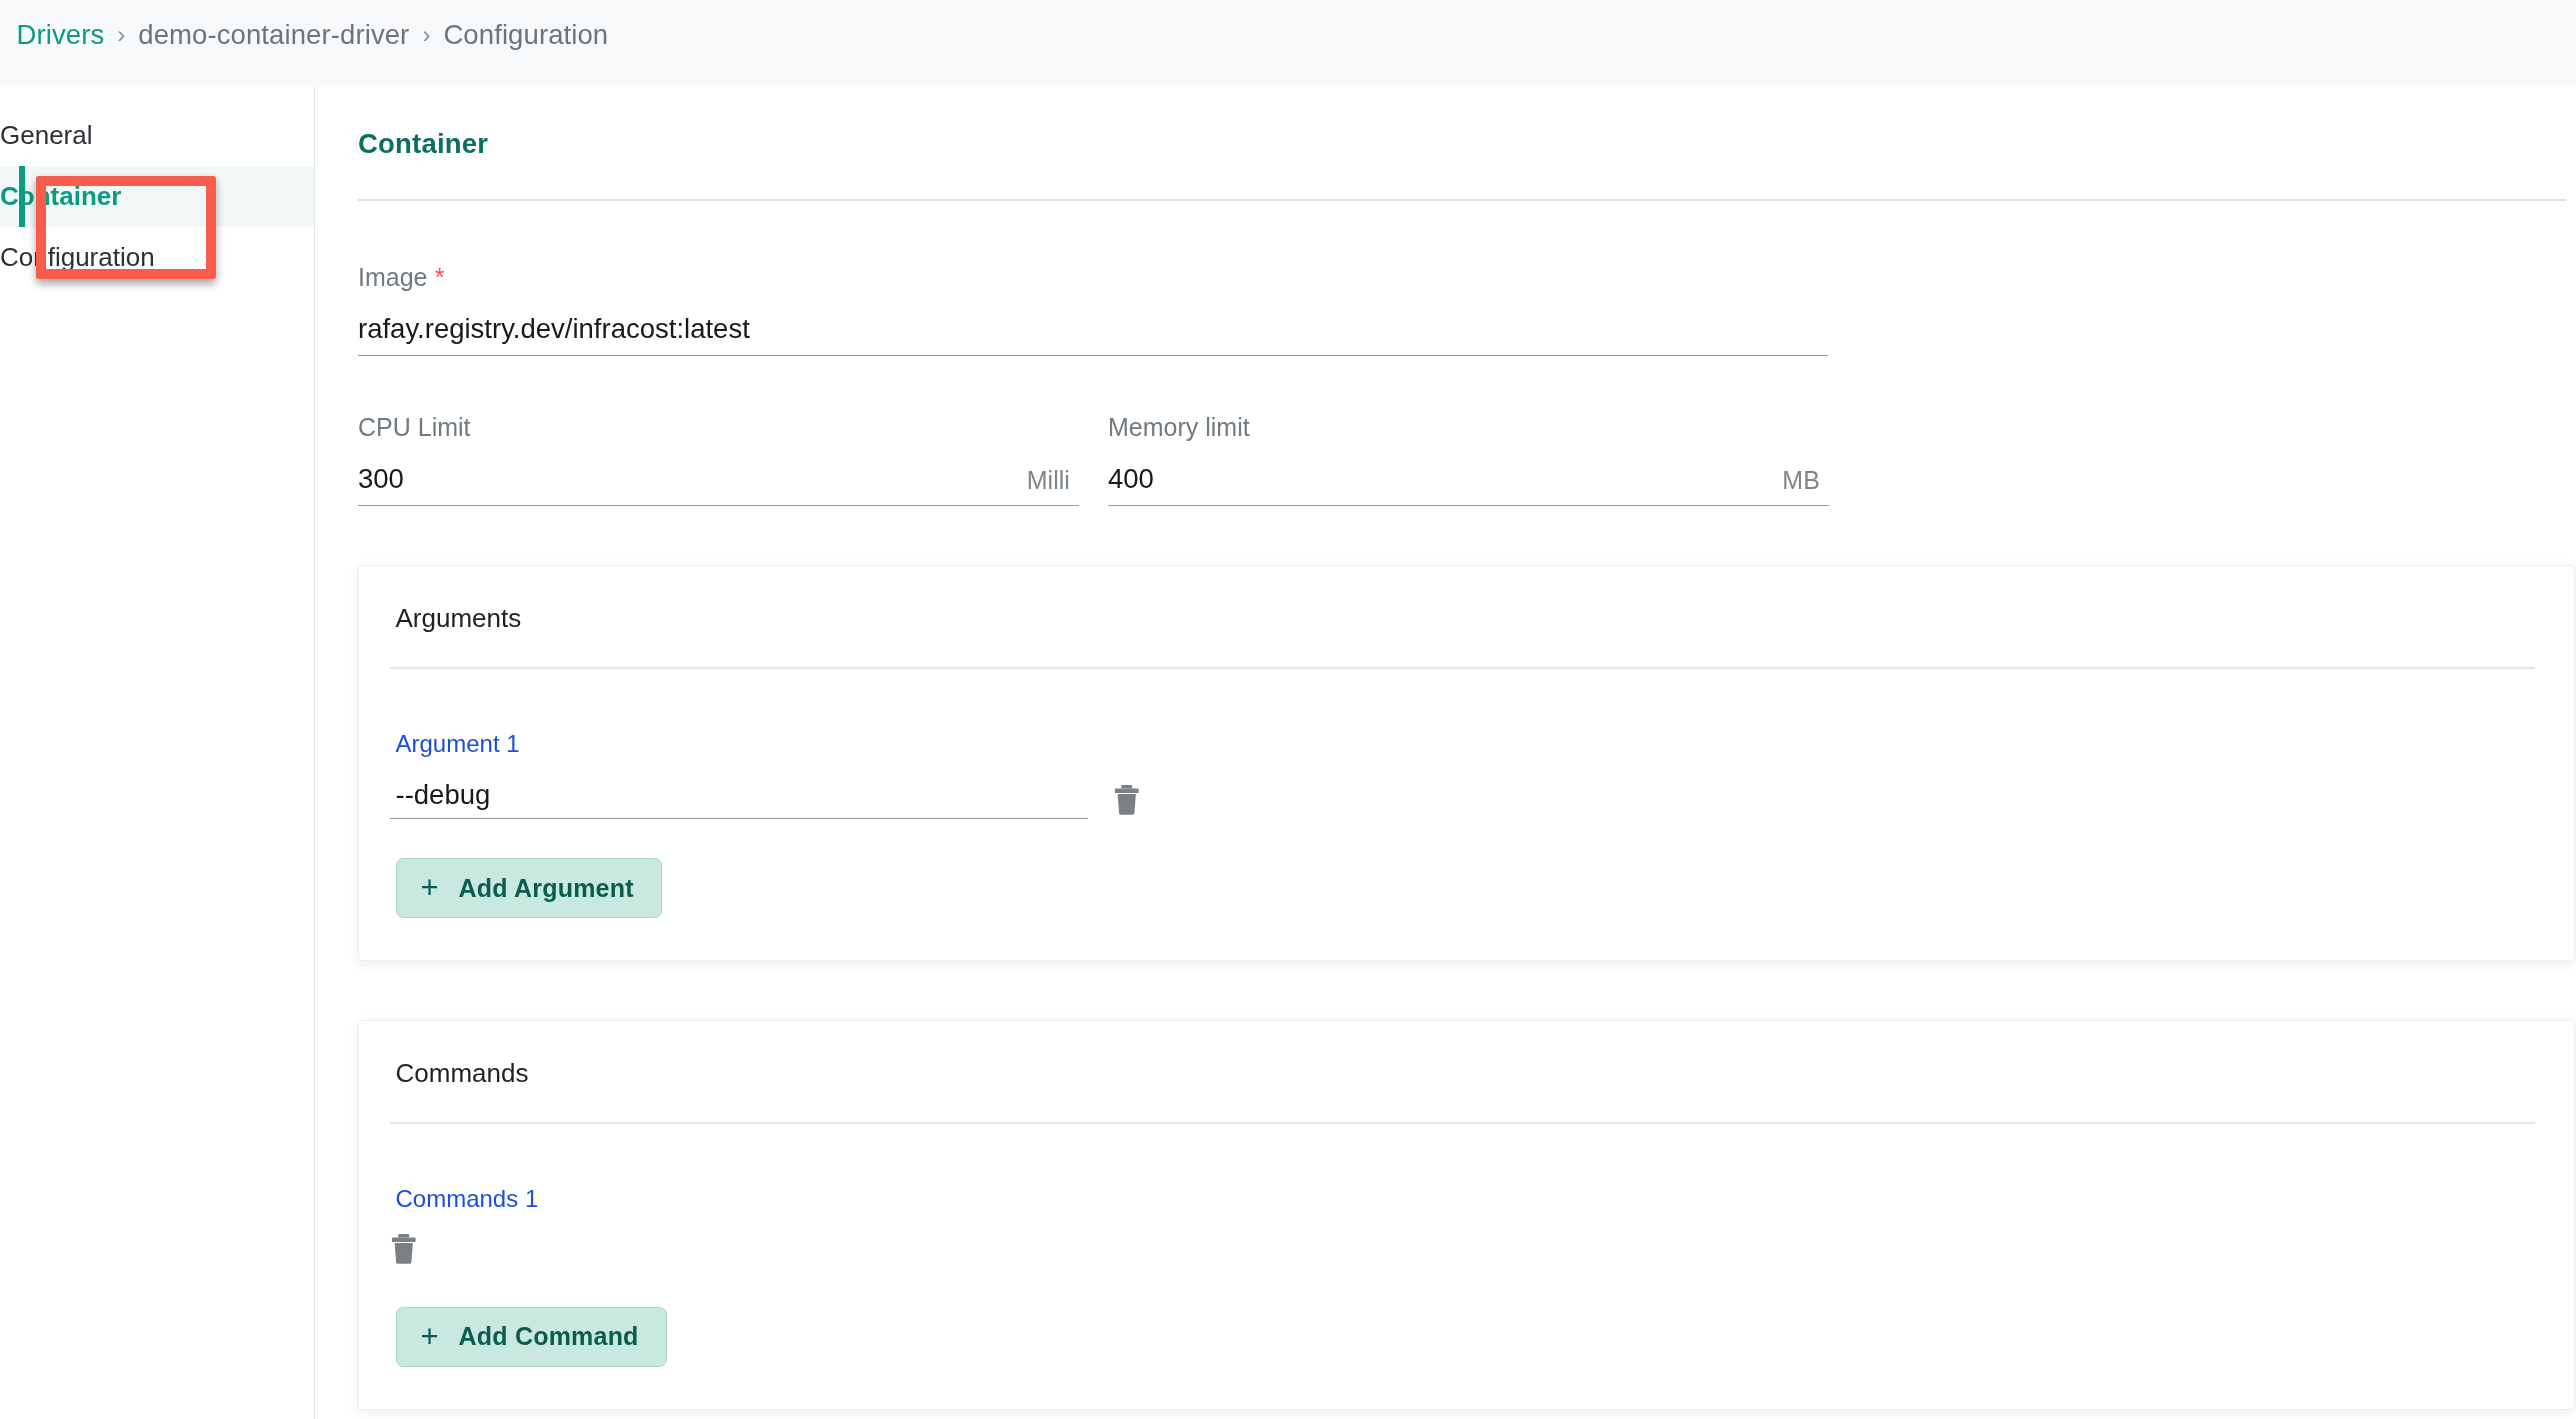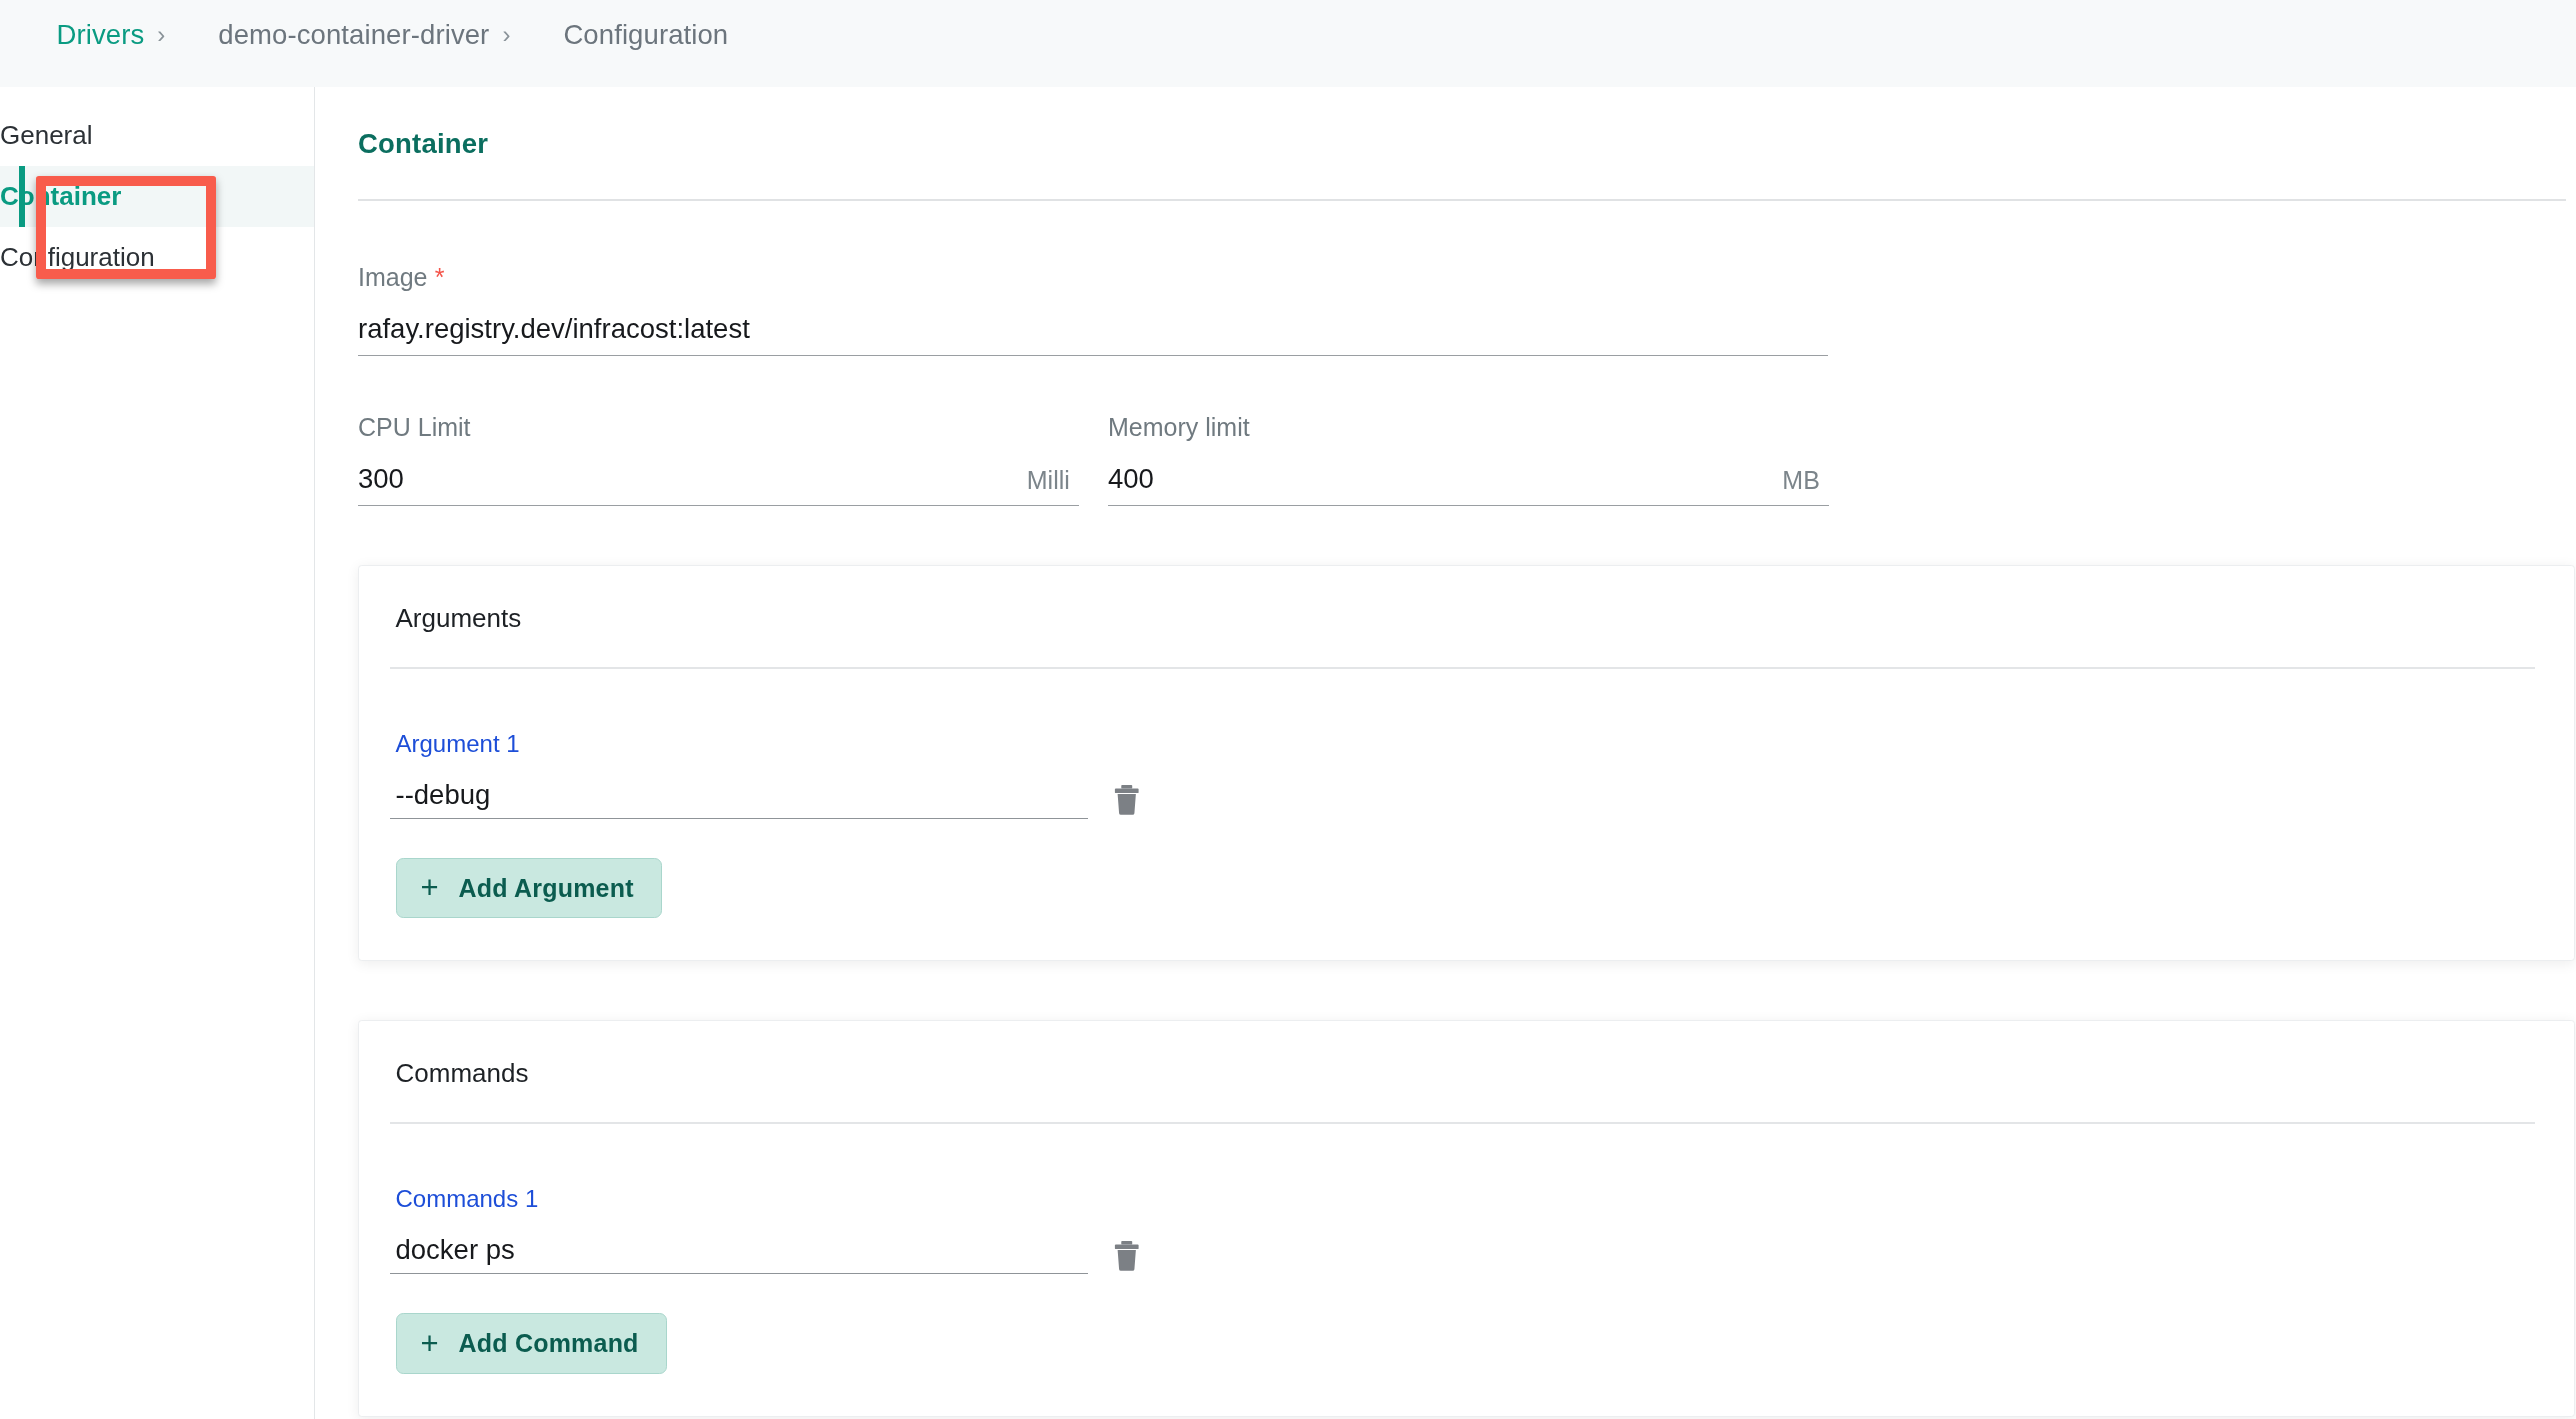--- a/index.html
+++ b/index.html
@@ -19,21 +19,20 @@
     display: flex;
     align-items: flex-start;
     padding: 18.4px 0 0 16.5px;
     background: #f7f9fa;
   }
   .crumb {
     font-size: 27.5px;
     line-height: 33px;
     color: #6c757d;
     letter-spacing: 0.1px;
-    margin-left: 40px;
   }
   .crumb.link { color: #0a9b82; }
   .crumb-sep {
     font-size: 24px;
     line-height: 33px;
     color: #8a9399;
     margin: 0 13px;
   }
 
   
@@ -307,23 +306,20 @@
       </button>
     </section>
 
     <section class="card">
       <h3 class="card-title">Commands</h3>
       <div class="card-rule"></div>
 
       <div>
         <div class="entry-label">Commands 1</div>
         <div class="entry-row">
-          <div class="entry-input">
-            <span class="field-value">docker ps</span>
-          </div>
           <button class="trash-btn">
             <svg width="27.5" height="31" viewBox="0 0 30 34">
               <rect x="9" y="1" width="12" height="4" rx="1" fill="#7c8085"></rect>
               <rect x="2" y="5" width="26" height="5" rx="1" fill="#7c8085"></rect>
               <path d="M5 11 h20 l-1.6 21 a2 2 0 0 1 -2 1.8 h-12.8 a2 2 0 0 1 -2 -1.8 Z" fill="#7c8085"></path>
             </svg>
           </button>
         </div>
       </div>
 

